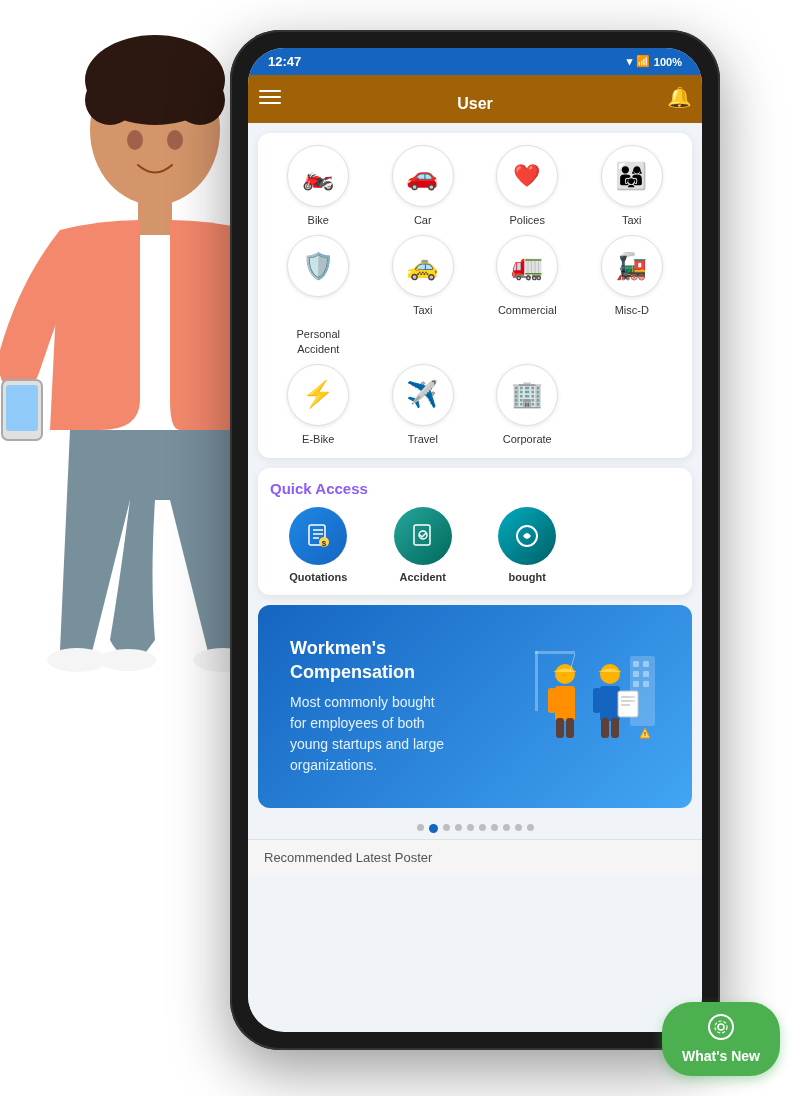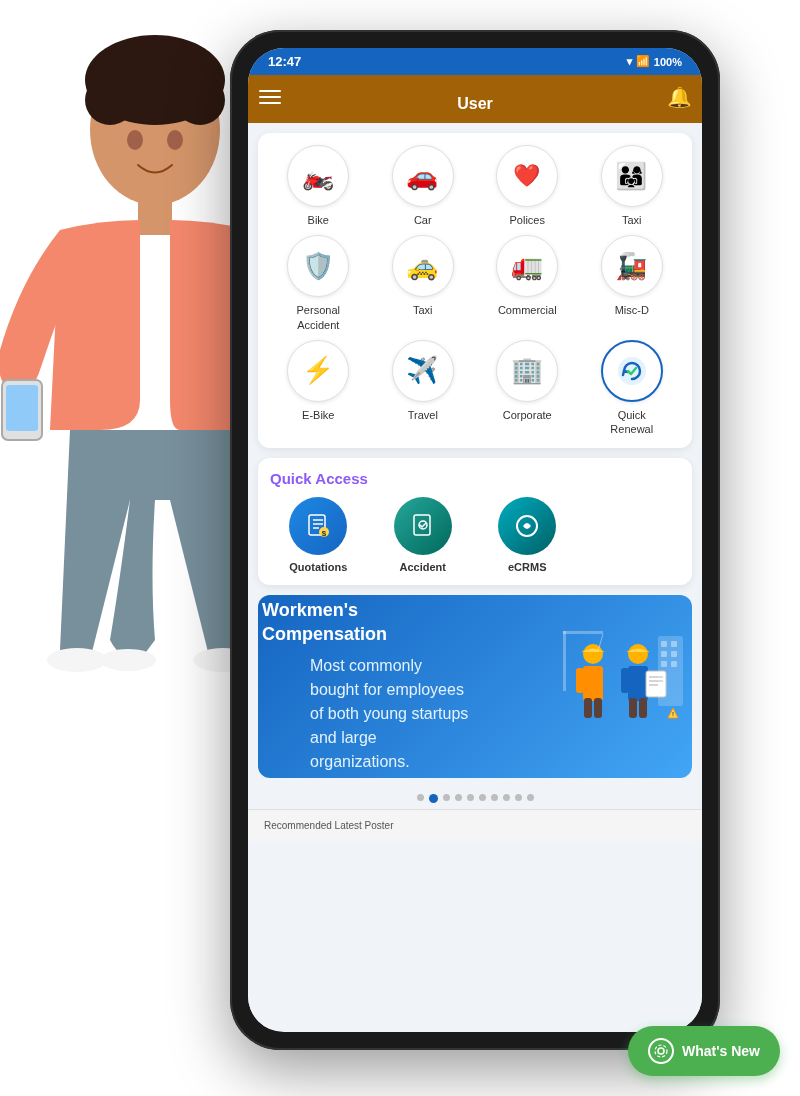--- a/index.html
+++ b/index.html
@@ -200,41 +200,40 @@
       text-align: left;
       font-weight: 700;
     }
 
     
     .banner-card {
       margin: 10px;
       border-radius: 12px;
       overflow: hidden;
       background: linear-gradient(135deg, #1565c0 0%, #42a5f5 100%);
-      padding: 4px;
+      padding: 32px;
       display: flex;
       align-items: center;
       justify-content: space-between;
       min-height: 140px;
     }
 
     .banner-text h3 {
       color: white;
       font-size: 18px;
       font-weight: 800;
       line-height: 1.3;
       margin-bottom: 8px;
     }
 
     .banner-text p {
       color: #e3f2fd;
-      font-size: 16px;
+      font-size: 14px;
       line-height: 1.5;
       max-width: 160px;
-      margin-left: 48px;
     }
 
     .banner-illustration {
       font-size: 50px;
       text-align: center;
     }
 
     
     .dots-row {
       display: flex;
@@ -260,21 +259,21 @@
     .bottom-bar {
       background: #f5f5f5;
       padding: 10px 16px;
       border-top: 1px solid #e0e0e0;
       display: flex;
       align-items: center;
       justify-content: space-between;
     }
 
     .bottom-text {
-      font-size: 10px;
+      font-size: 13px;
       color: #555;
       font-weight: 500;
       text-align: center;
     }
 
     
     .whats-new-btn {
       position: absolute;
       bottom: 20px;
       right: 20px;
@@ -284,20 +283,21 @@
       border-radius: 30px;
       padding: 12px 20px;
       display: flex;
       align-items: center;
       gap: 8px;
       font-size: 14px;
       font-weight: 700;
       cursor: pointer;
       box-shadow: 0 4px 12px rgba(76,175,80,0.4);
       z-index: 10;
+      flex-direction: column;
     }
 
     .whats-new-icon {
       width: 26px;
       height: 26px;
       border: 2px solid white;
       border-radius: 50%;
       display: flex;
       align-items: center;
       justify-content: center;
@@ -370,21 +370,21 @@
               <span class="insurance-label">Polices</span>
             </div>
 
             <div class="insurance-item">
               <div class="insurance-icon-circle">👨‍👩‍👧</div>
               <span class="insurance-label">Taxi</span>
             </div>
 
             <div class="insurance-item">
               <div class="insurance-icon-circle">🛡️</div>
-              <span class="insurance-label" style="text-align:center;">Personal<br>Accident</span>
+              <span class="insurance-label" style="text-align:center;margin-top:24px;">Personal<br>Accident</span>
             </div>
 
             <div class="insurance-item">
               <div class="insurance-icon-circle">🚕</div>
               <span class="insurance-label">Taxi</span>
             </div>
 
             <div class="insurance-item">
               <div class="insurance-icon-circle">🚛</div>
               <span class="insurance-label">Commercial</span>
@@ -403,31 +403,20 @@
             <div class="insurance-item">
               <div class="insurance-icon-circle">✈️</div>
               <span class="insurance-label">Travel</span>
             </div>
 
             <div class="insurance-item">
               <div class="insurance-icon-circle">🏢</div>
               <span class="insurance-label">Corporate</span>
             </div>
 
-            <div class="insurance-item">
-              <div class="insurance-icon-circle renewal-circle">
-                <svg width="36" height="36" viewBox="0 0 36 36">
-                  <circle cx="18" cy="18" r="14" fill="#e3f2fd" stroke="none"></circle>
-                  <path d="M10 18 A8 8 0 1 1 18 26" stroke="#1565c0" stroke-width="2.5" fill="none" stroke-linecap="round"></path>
-                  <polyline points="9,22 10,18 14,19" stroke="#1565c0" stroke-width="2.5" fill="none" stroke-linecap="round" stroke-linejoin="round"></polyline>
-                  <path d="M14 18 L17 21 L22 15" stroke="#2ecc71" stroke-width="2.5" fill="none" stroke-linecap="round" stroke-linejoin="round"></path>
-                </svg>
-              </div>
-              <span class="insurance-label" style="text-align:center;">Quick<br>Renewal</span>
-            </div>
 
           </div>
         </div>
 
         <div class="section-card">
           <div class="quick-access-title">Quick Access</div>
           <div class="quick-access-grid">
 
             <div class="quick-item">
               <div class="quick-icon-circle quick-icon-quotations">
@@ -454,21 +443,21 @@
               <span class="quick-label">Accident</span>
             </div>
 
             <div class="quick-item">
               <div class="quick-icon-circle quick-icon-ecrms">
                 <svg width="28" height="28" viewBox="0 0 28 28">
                   <circle cx="14" cy="14" r="10" fill="none" stroke="white" stroke-width="2"></circle>
                   <path d="M10 14 Q14 8 18 14 Q14 20 10 14Z" fill="white"></path>
                 </svg>
               </div>
-              <span class="quick-label">eCRMS</span>
+              <span class="quick-label">bought</span>
             </div>
 
 
           </div>
         </div>
 
         <div class="banner-card">
           <div class="banner-text">
             <h3>Workmen's<br>Compensation</h3>
             <p>Most commonly bought for employees of both young startups and large organizations.</p>

